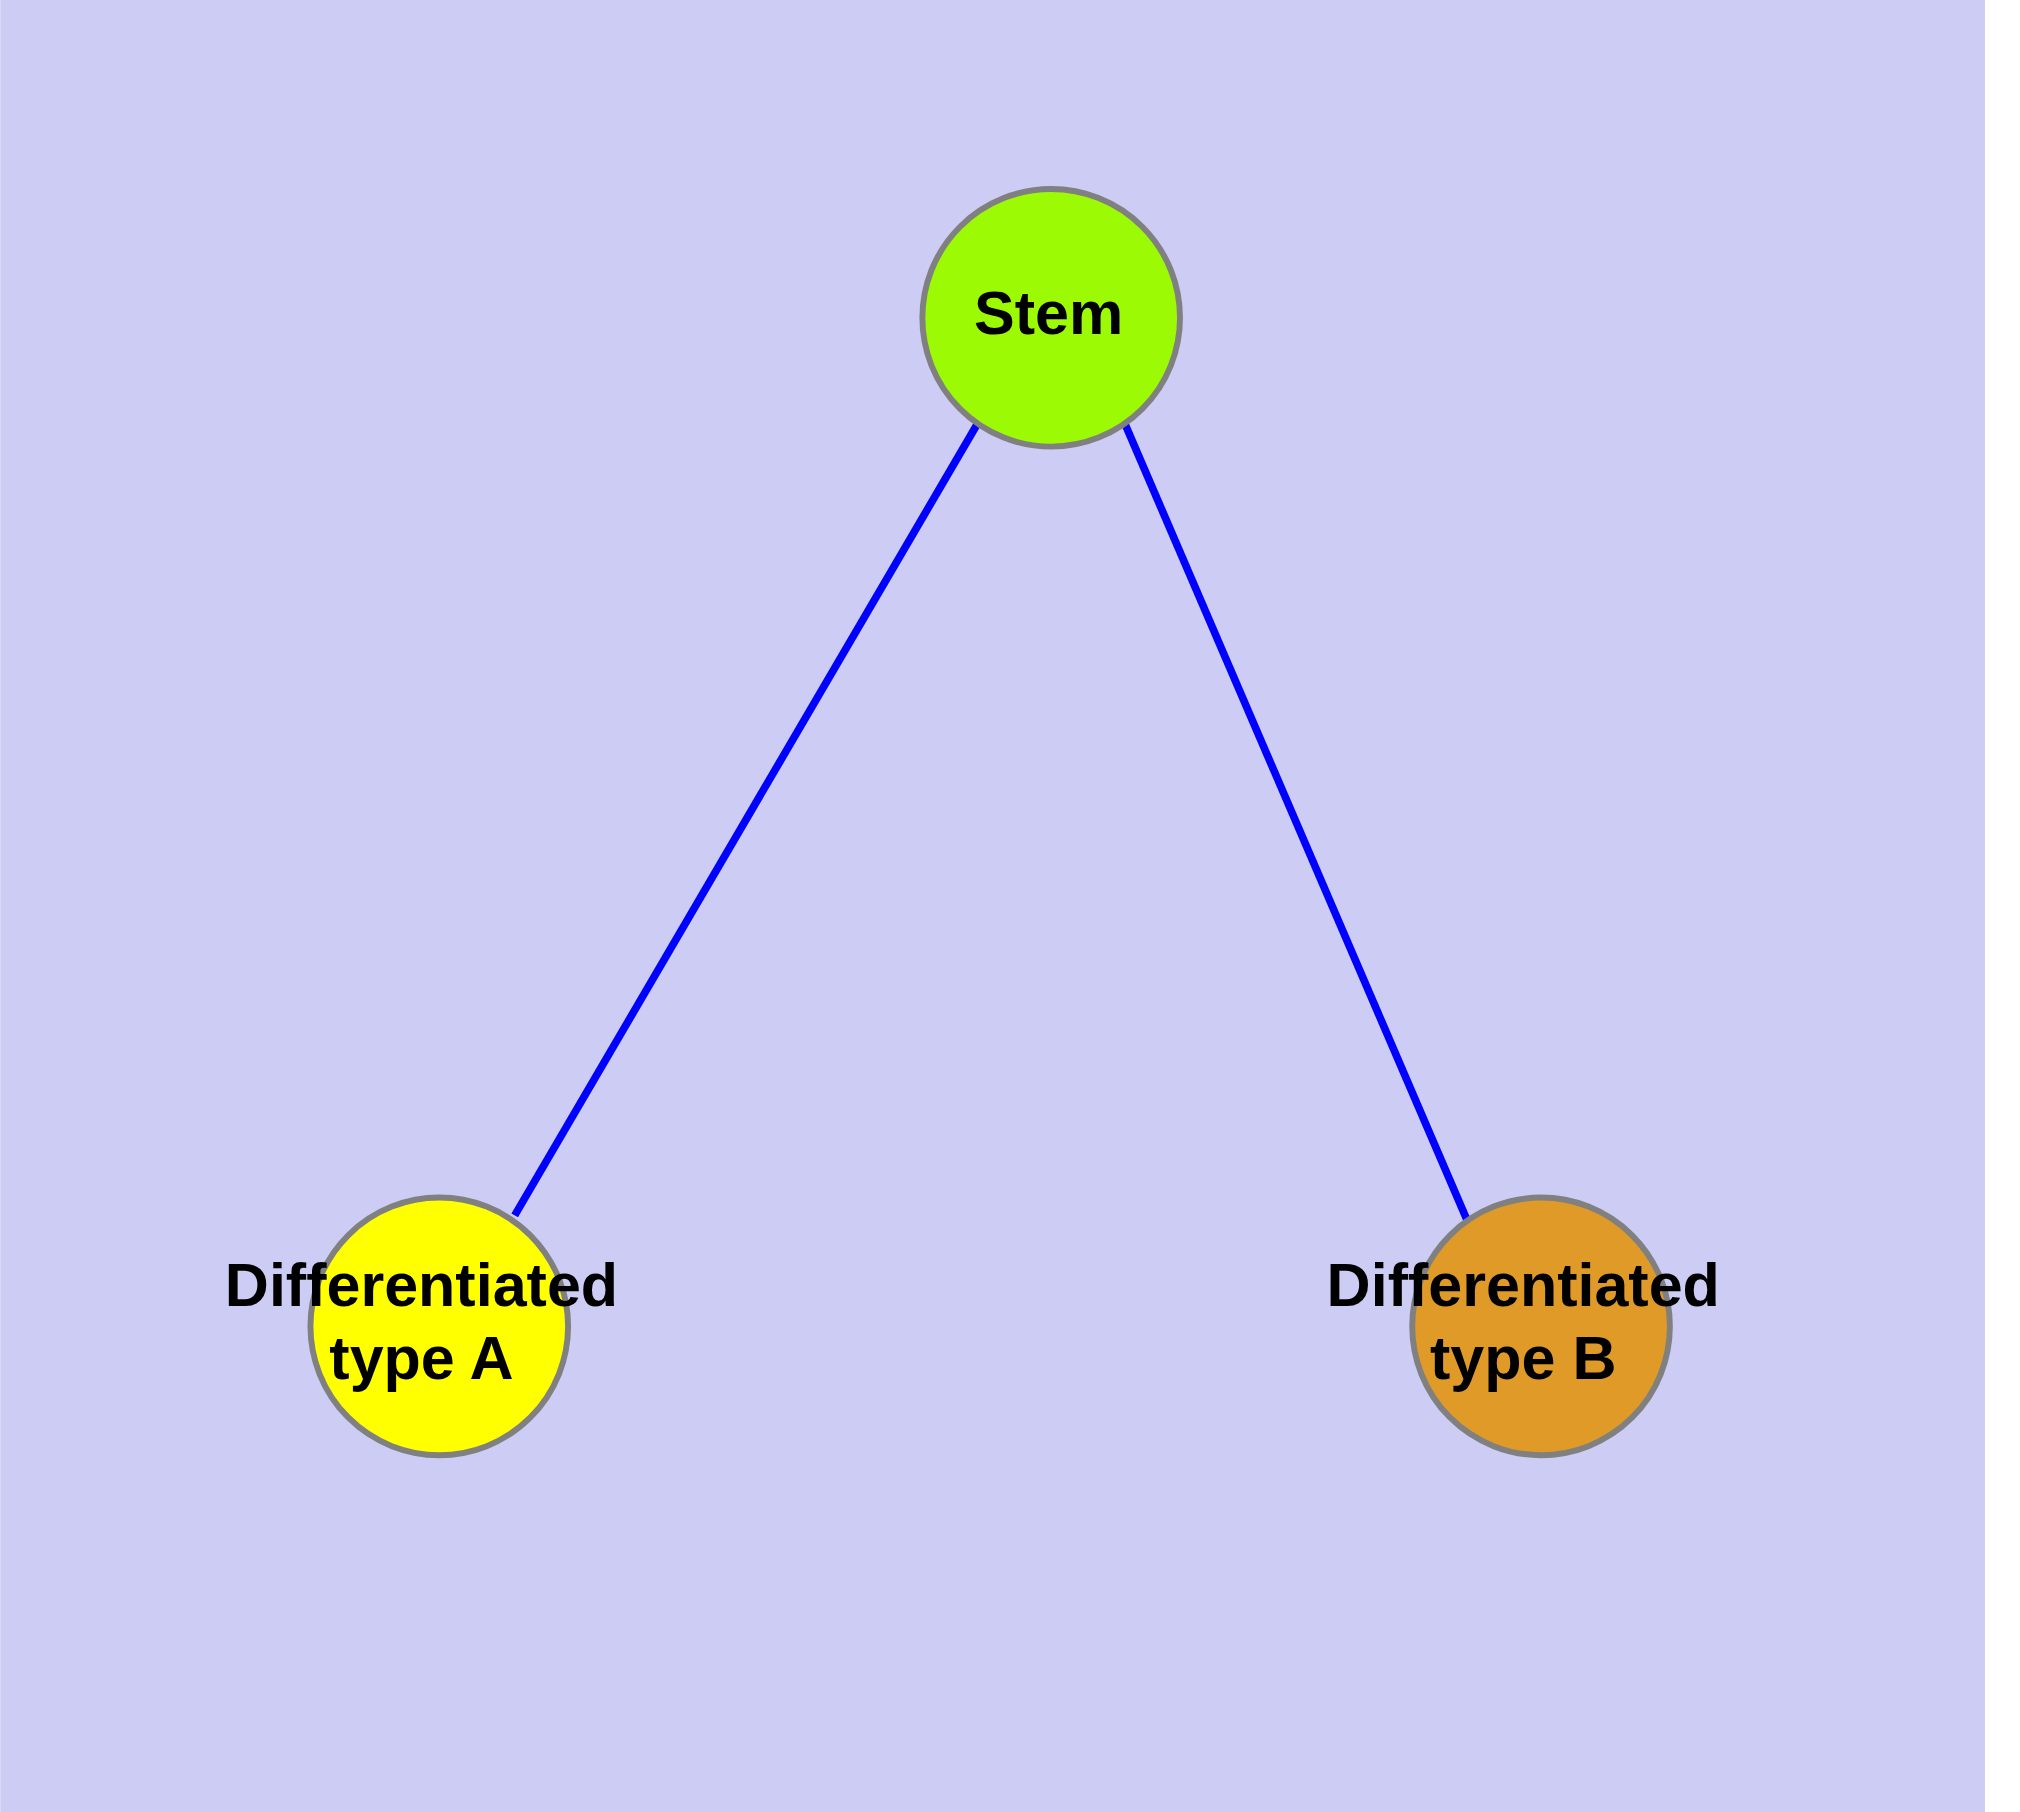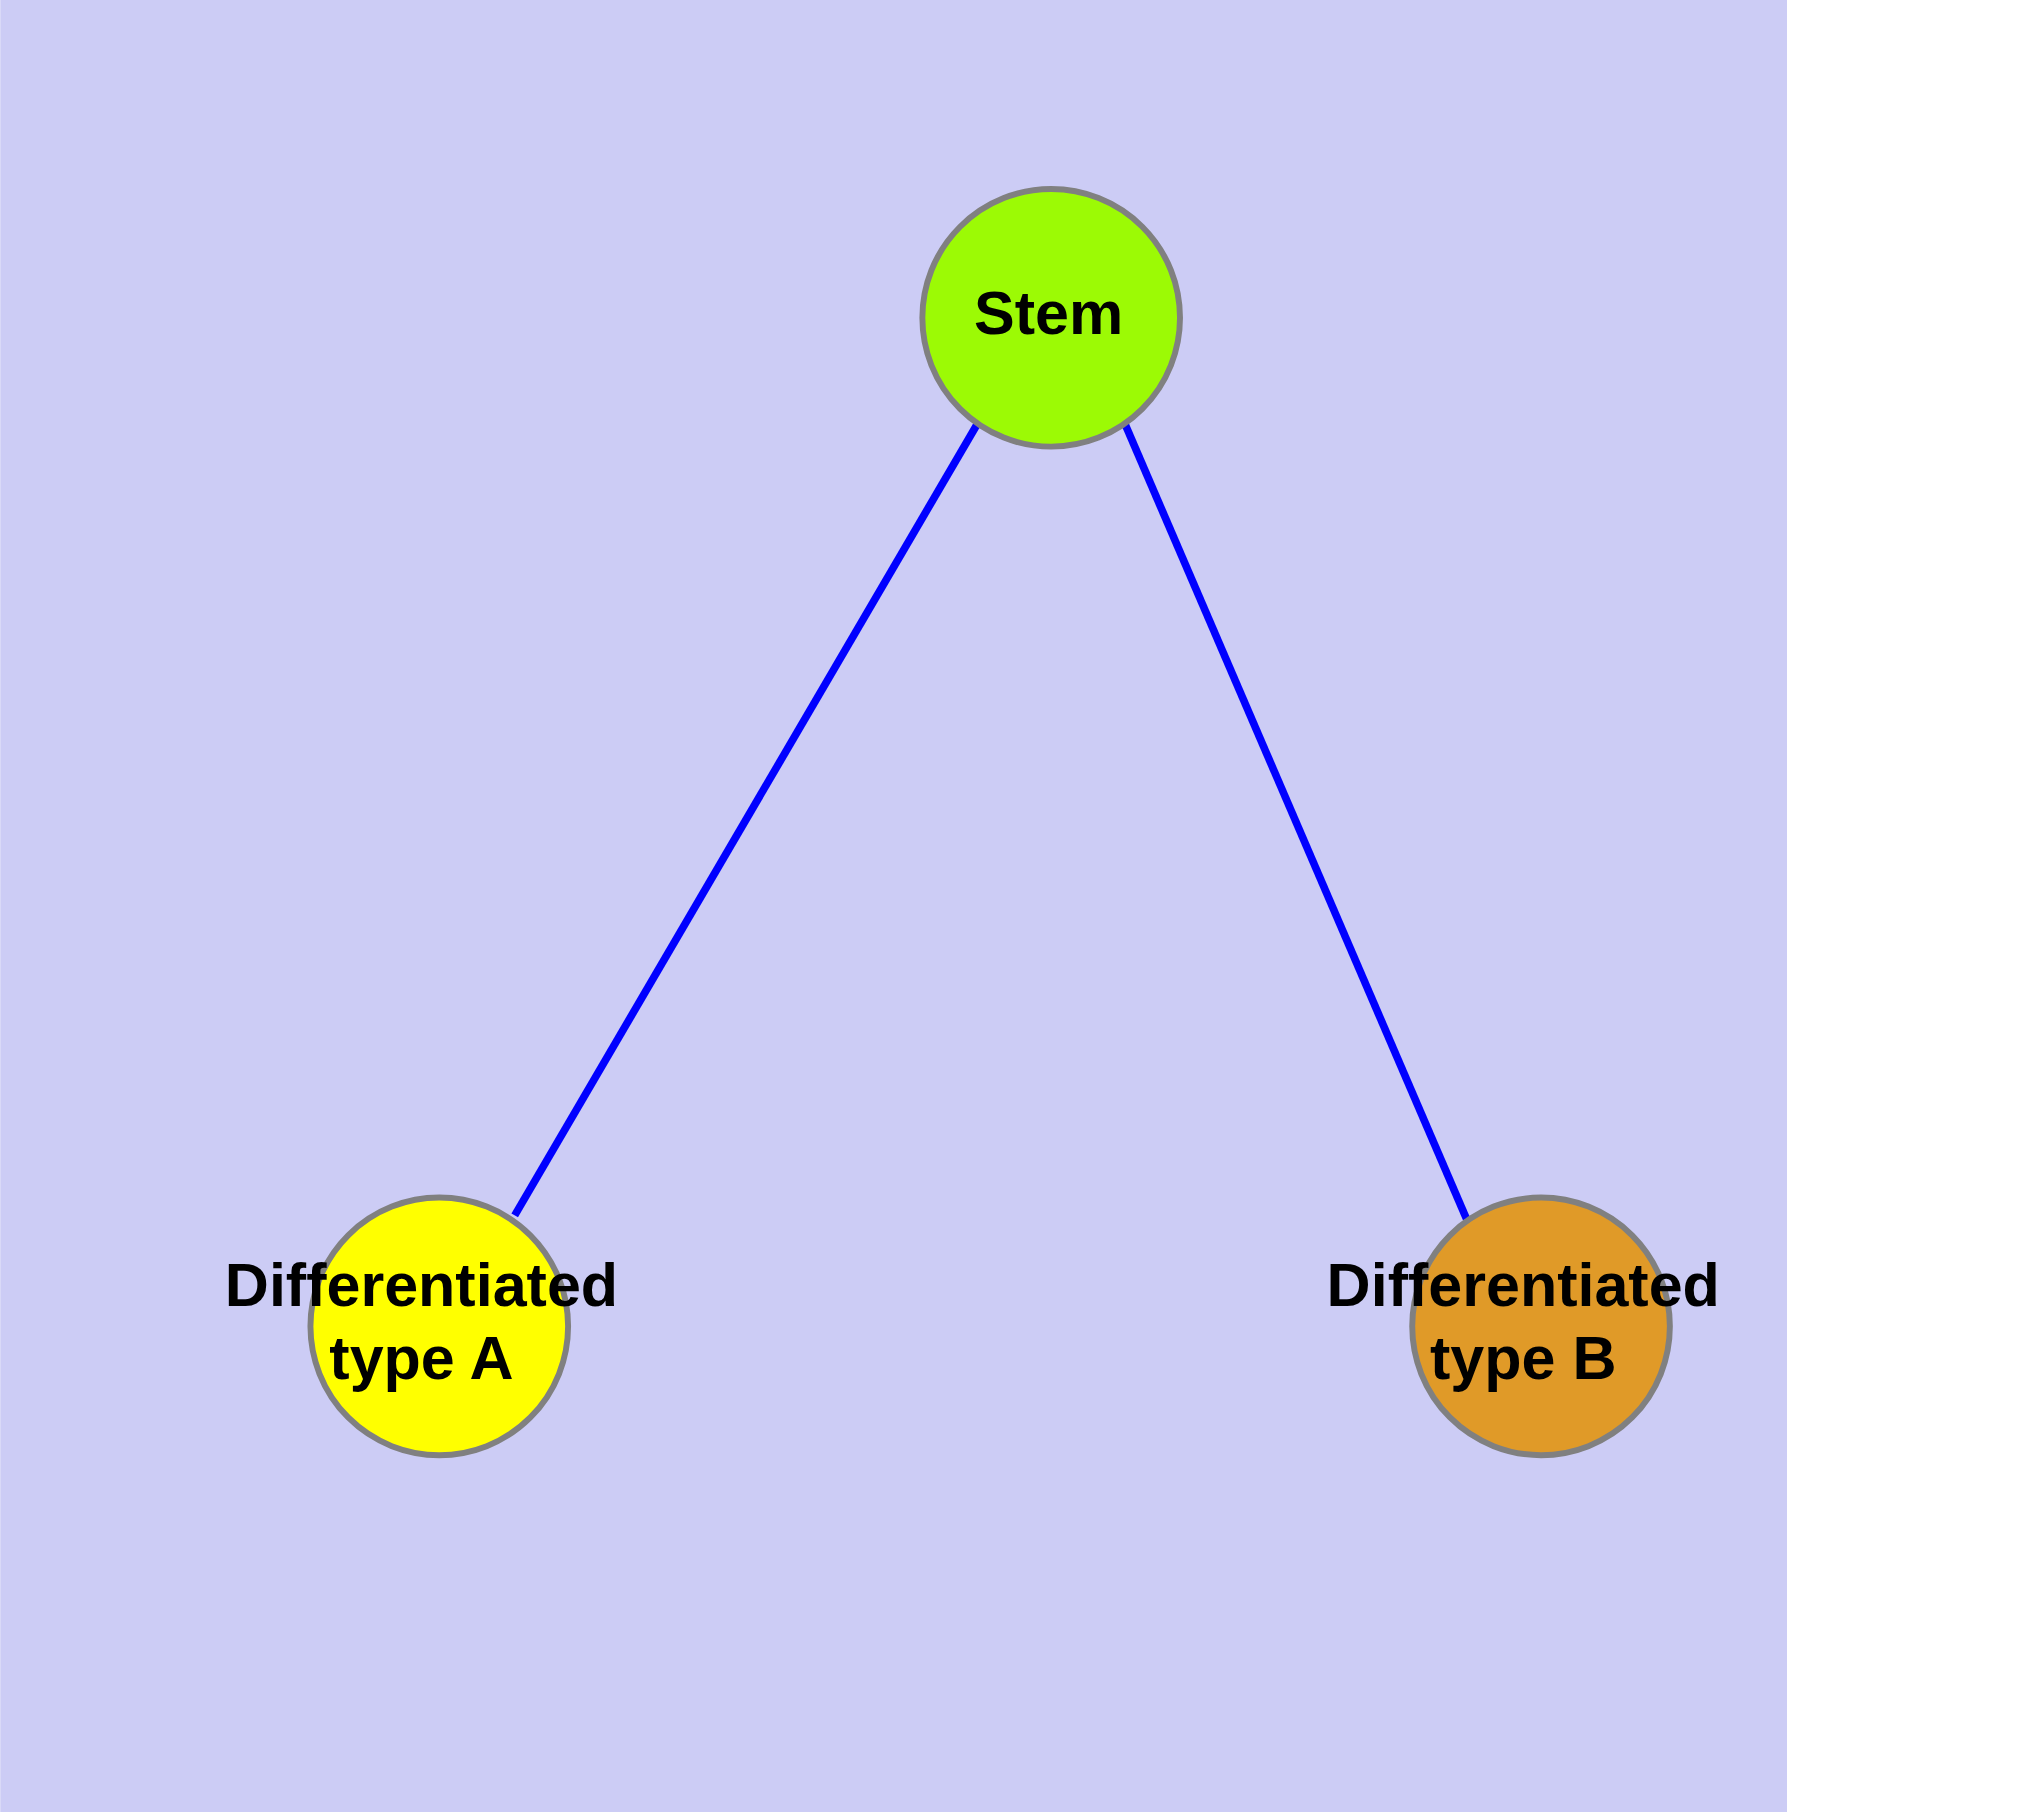--- a/index.html
+++ b/index.html
@@ -33,21 +33,21 @@
     font-weight: bold;
     fill: #000000;
     text-anchor: middle;
     dominant-baseline: middle;
     paint-order: normal;
   }
 </style>
 </head>
 <body>
 
-<div id="canvas" style="width: 1787px; height: 1812px;">
+<div id="canvas" style="width: 1985px; height: 1812px;">
   <svg id="graph-svg" viewBox="0 0 2384 2138" xmlns="http://www.w3.org/2000/svg" style="width: 2021px; height: 1812px;">
 
     <rect id="bg-rect" x="0" y="0" width="2384" height="2138" fill="#CCCCF5"></rect>
 
     <g id="edges-layer">
         <line x1="1153" y1="500" x2="607" y2="1434" stroke="#0000FF" stroke-width="9" class="edge-line"></line>
         <line x1="1327" y1="500" x2="1730" y2="1438" stroke="#0000FF" stroke-width="9" class="edge-line"></line>
       </g>
     <g id="nodes-layer">
         <circle cx="1240" cy="375" r="152" fill="#9CFA05" stroke="#808080" stroke-width="7" class="node-circle"></circle>

